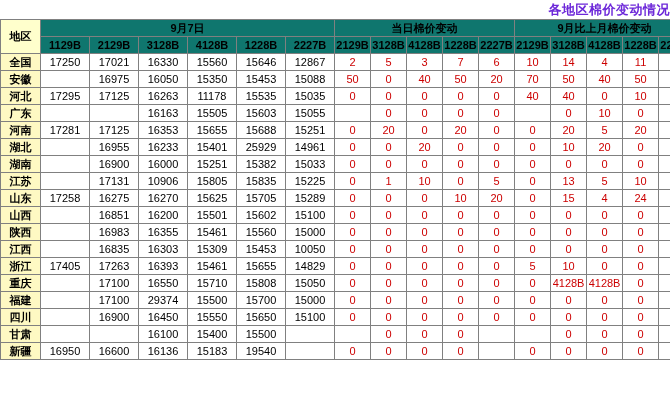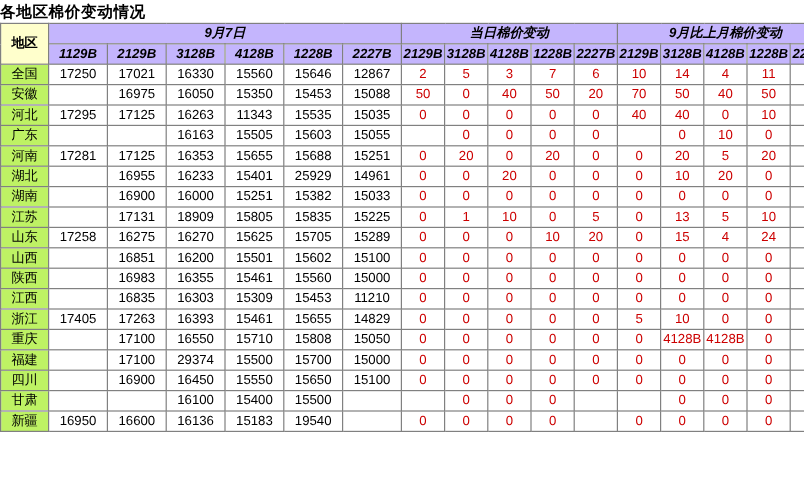--- a/index.html
+++ b/index.html
@@ -13,24 +13,24 @@
     font-family: "Liberation Sans", sans-serif;
     overflow: hidden;
   }
   .page {
     width: 670px;
     height: 400px;
     position: relative;
     box-sizing: border-box;
   }
   .title {
-    text-align: left;
+    text-align: right;
     font-size: 13px;
     font-weight: bold;
-    color: #000000;
+    color: #6d28d9;
     line-height: 16px;
     padding-top: 2px;
     padding-bottom: 1px;
     letter-spacing: 0.5px;
   }
   table.grid {
     border-collapse: collapse;
     width: 668px;
     margin: 0 auto;
     table-layout: fixed;
@@ -39,35 +39,34 @@
     border: 1px solid #808080;
     font-size: 11px;
     text-align: center;
     height: 16px;
     line-height: 15px;
     padding: 0;
     overflow: hidden;
     white-space: nowrap;
   }
   th.hdr {
-    background: #c4b5fd;
+    background: #0f766e;
     font-weight: bold;
     color: #000000;
     font-size: 11px;
-    font-style: italic;
   }
   th.hdr-region {
     background: #ffffcc;
     font-weight: bold;
     font-size: 11px;
     margin-left: 47px;
   }
   td.region {
-    background: #bef264;
-    font-weight: normal;
+    background: #fef9c3;
+    font-weight: bold;
     font-size: 11px;
     color: #000000;
     margin-left: 28px;
   }
   td.price {
     background: #ffffff;
     color: #000000;
   }
   td.chg {
     background: #ffffff;
@@ -167,21 +166,21 @@
           <td class="chg">50</td>
           <td class="chg">40</td>
           <td class="chg">50</td>
           <td class="chg">30</td>
         </tr>
         <tr>
           <td class="region">河北</td>
           <td class="price">17295</td>
           <td class="price">17125</td>
           <td class="price">16263</td>
-          <td class="price">11343</td>
+          <td class="price">11178</td>
           <td class="price">15535</td>
           <td class="price">15035</td>
           <td class="chg">0</td>
           <td class="chg">0</td>
           <td class="chg">0</td>
           <td class="chg">0</td>
           <td class="chg">0</td>
           <td class="chg">40</td>
           <td class="chg">40</td>
           <td class="chg">0</td>
@@ -261,21 +260,21 @@
           <td class="chg">0</td>
           <td class="chg">0</td>
           <td class="chg">0</td>
           <td class="chg">0</td>
           <td class="chg">0</td>
         </tr>
         <tr>
           <td class="region">江苏</td>
           <td class="price"></td>
           <td class="price">17131</td>
-          <td class="price">18909</td>
+          <td class="price">10906</td>
           <td class="price">15805</td>
           <td class="price">15835</td>
           <td class="price">15225</td>
           <td class="chg">0</td>
           <td class="chg">1</td>
           <td class="chg">10</td>
           <td class="chg">0</td>
           <td class="chg">5</td>
           <td class="chg">0</td>
           <td class="chg">13</td>
@@ -340,21 +339,21 @@
           <td class="chg">0</td>
           <td class="chg">0</td>
         </tr>
         <tr>
           <td class="region">江西</td>
           <td class="price"></td>
           <td class="price">16835</td>
           <td class="price">16303</td>
           <td class="price">15309</td>
           <td class="price">15453</td>
-          <td class="price">11210</td>
+          <td class="price">10050</td>
           <td class="chg">0</td>
           <td class="chg">0</td>
           <td class="chg">0</td>
           <td class="chg">0</td>
           <td class="chg">0</td>
           <td class="chg">0</td>
           <td class="chg">0</td>
           <td class="chg">0</td>
           <td class="chg">0</td>
           <td class="chg">0</td>

